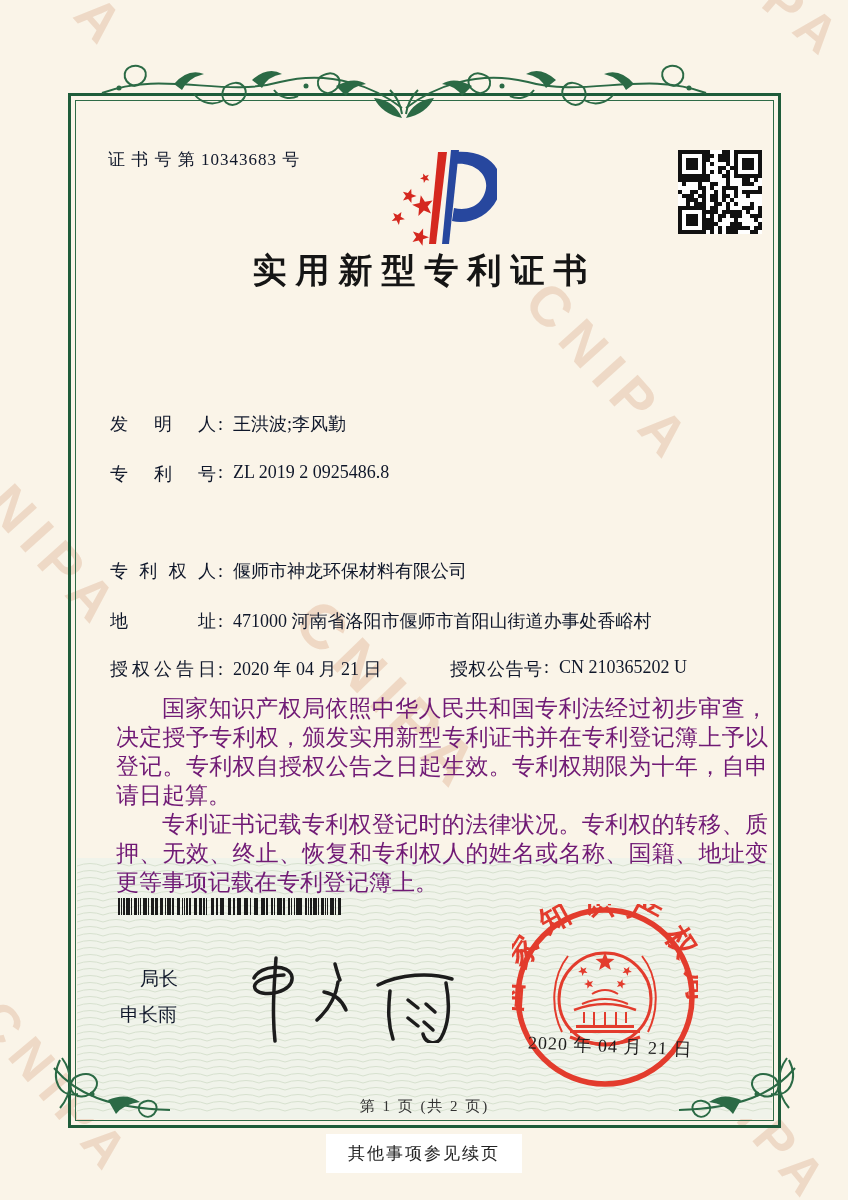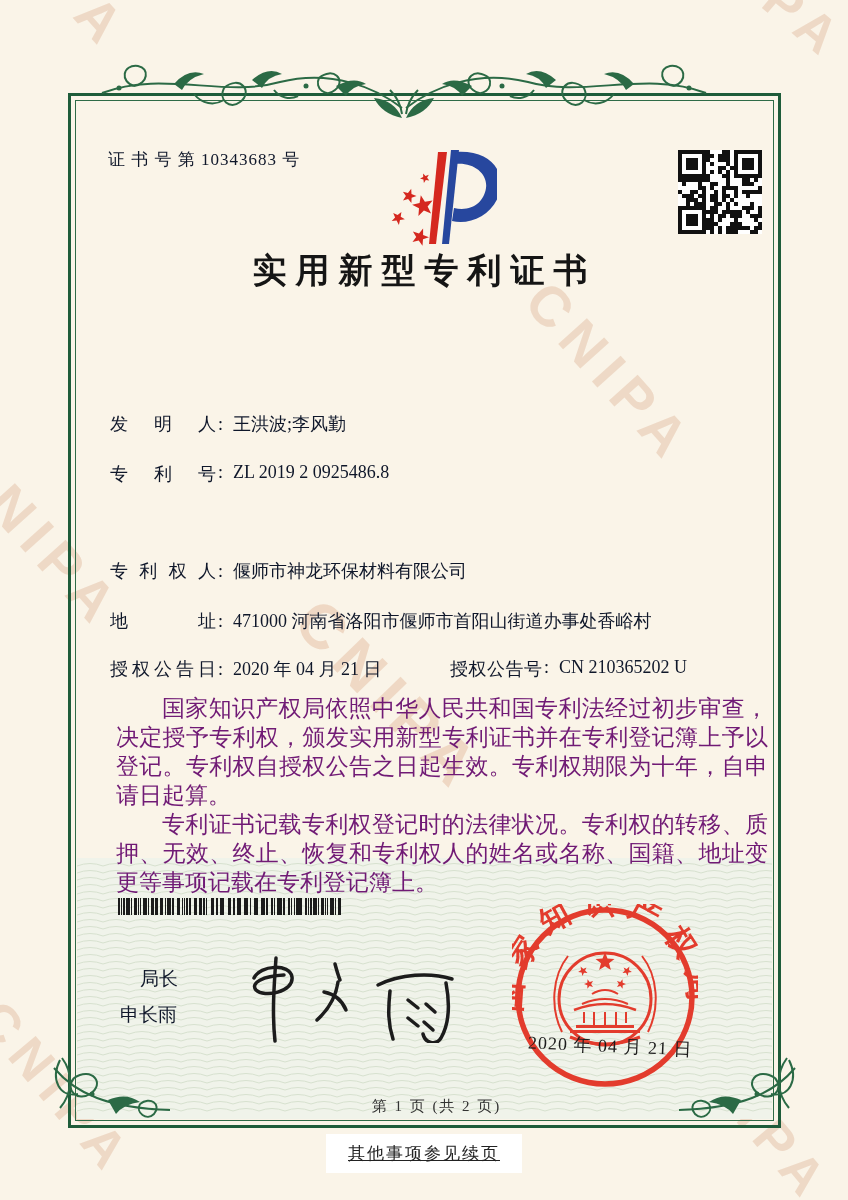--- a/index.html
+++ b/index.html
@@ -45,23 +45,23 @@
 
   .sig-title{left:120px;top:966px;font-size:19px;margin-left:20px;}
   .sig-name{left:120px;top:1002px;font-size:19px;}
   .signature{left:238px;top:948px;z-index:3;}
 
   .seal{left:512px;top:904px;z-index:4;opacity:.94;}
   .seal-date{left:528px;top:1034px;font-size:18px;letter-spacing:1px;color:#1d1d1d;z-index:5;
              transform:rotate(2.5deg);}
 
   .page-num{left:68px;top:1097px;width:713px;text-align:center;font-size:15px;
-            letter-spacing:2px;color:#333;margin-left:12px;}
+            letter-spacing:2px;color:#333;}
   .note-box{left:50%;top:1134px;transform:translateX(-50%);background:#ffffff;
-            padding:8px 22px;font-size:17px;letter-spacing:2px;color:#222;z-index:3;text-decoration:underline;}
+            padding:8px 22px;font-size:17px;letter-spacing:2px;color:#222;z-index:3;}
 
   .orn{position:absolute;z-index:2;}
   svg text{font-family:"Liberation Serif","DejaVu Serif",serif;}
 </style>
 </head>
 <body>
 
 <div class="page">
 
   <div class="wm" style="left:-60px;top:-70px;font-size:54px;transform:rotate(48deg);">CNIPA</div>

